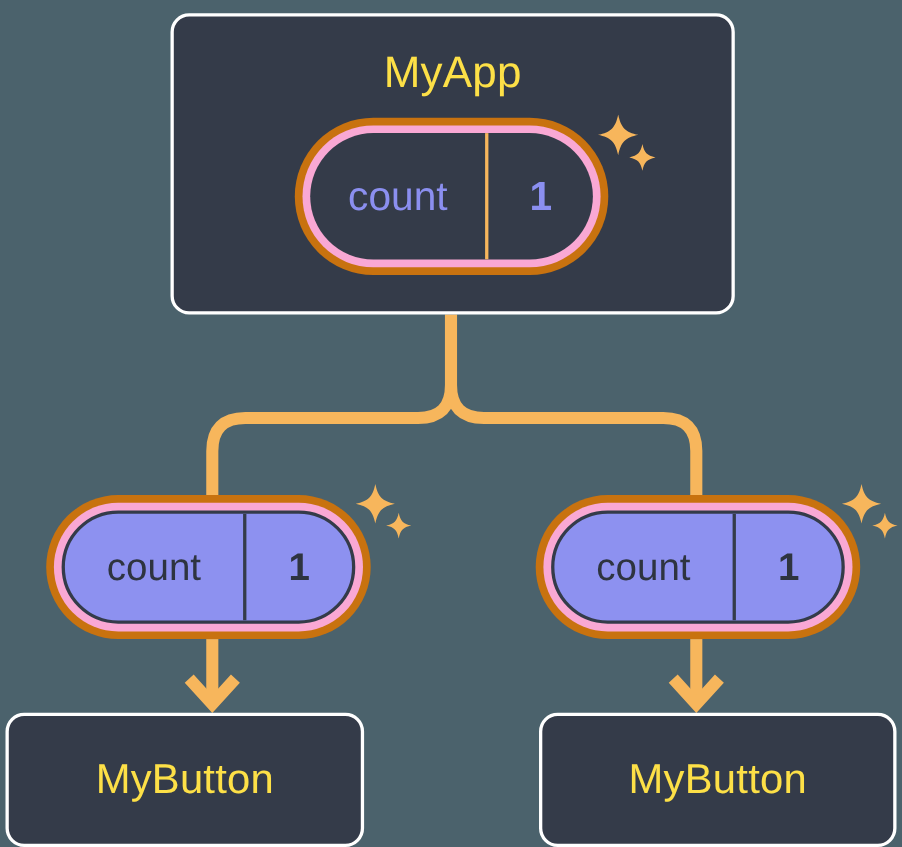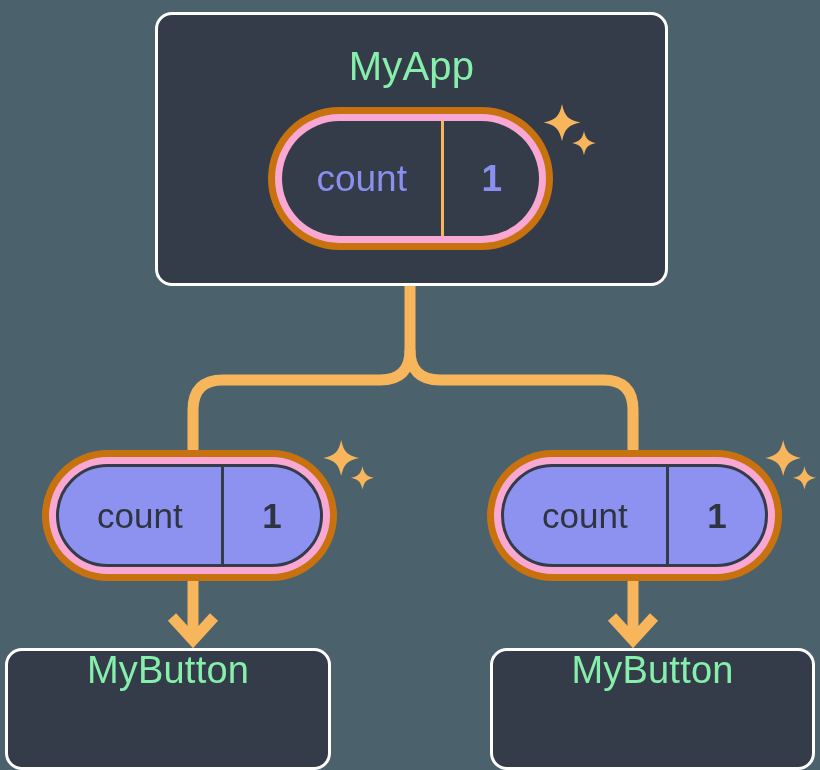--- a/index.html
+++ b/index.html
@@ -14,24 +14,24 @@
   
   #wires{position:absolute;left:0;top:0;width:820px;height:770px;}
 
   
   .card{
     position:absolute;
     background:#343b49;
     border:3px solid #ffffff;
     border-radius:17px;
     box-sizing:border-box;
-    display:flex;justify-content:center;
+    display:flex;align-items:center;justify-content:center;
   }
   .card-title{
-    color:#86efac;
+    color:#fde047;
     font-weight:400;
     letter-spacing:.2px;
     line-height:1;
     user-select:none;
   }
   #card-app{left:155px;top:12px;width:513px;height:274px;
             align-items:flex-start;justify-content:center;}
   #card-app .card-title{font-size:40px;margin-top:31px;}
 
   #card-btn-left {left:5px;  top:648px; width:326px; height:122px;}

